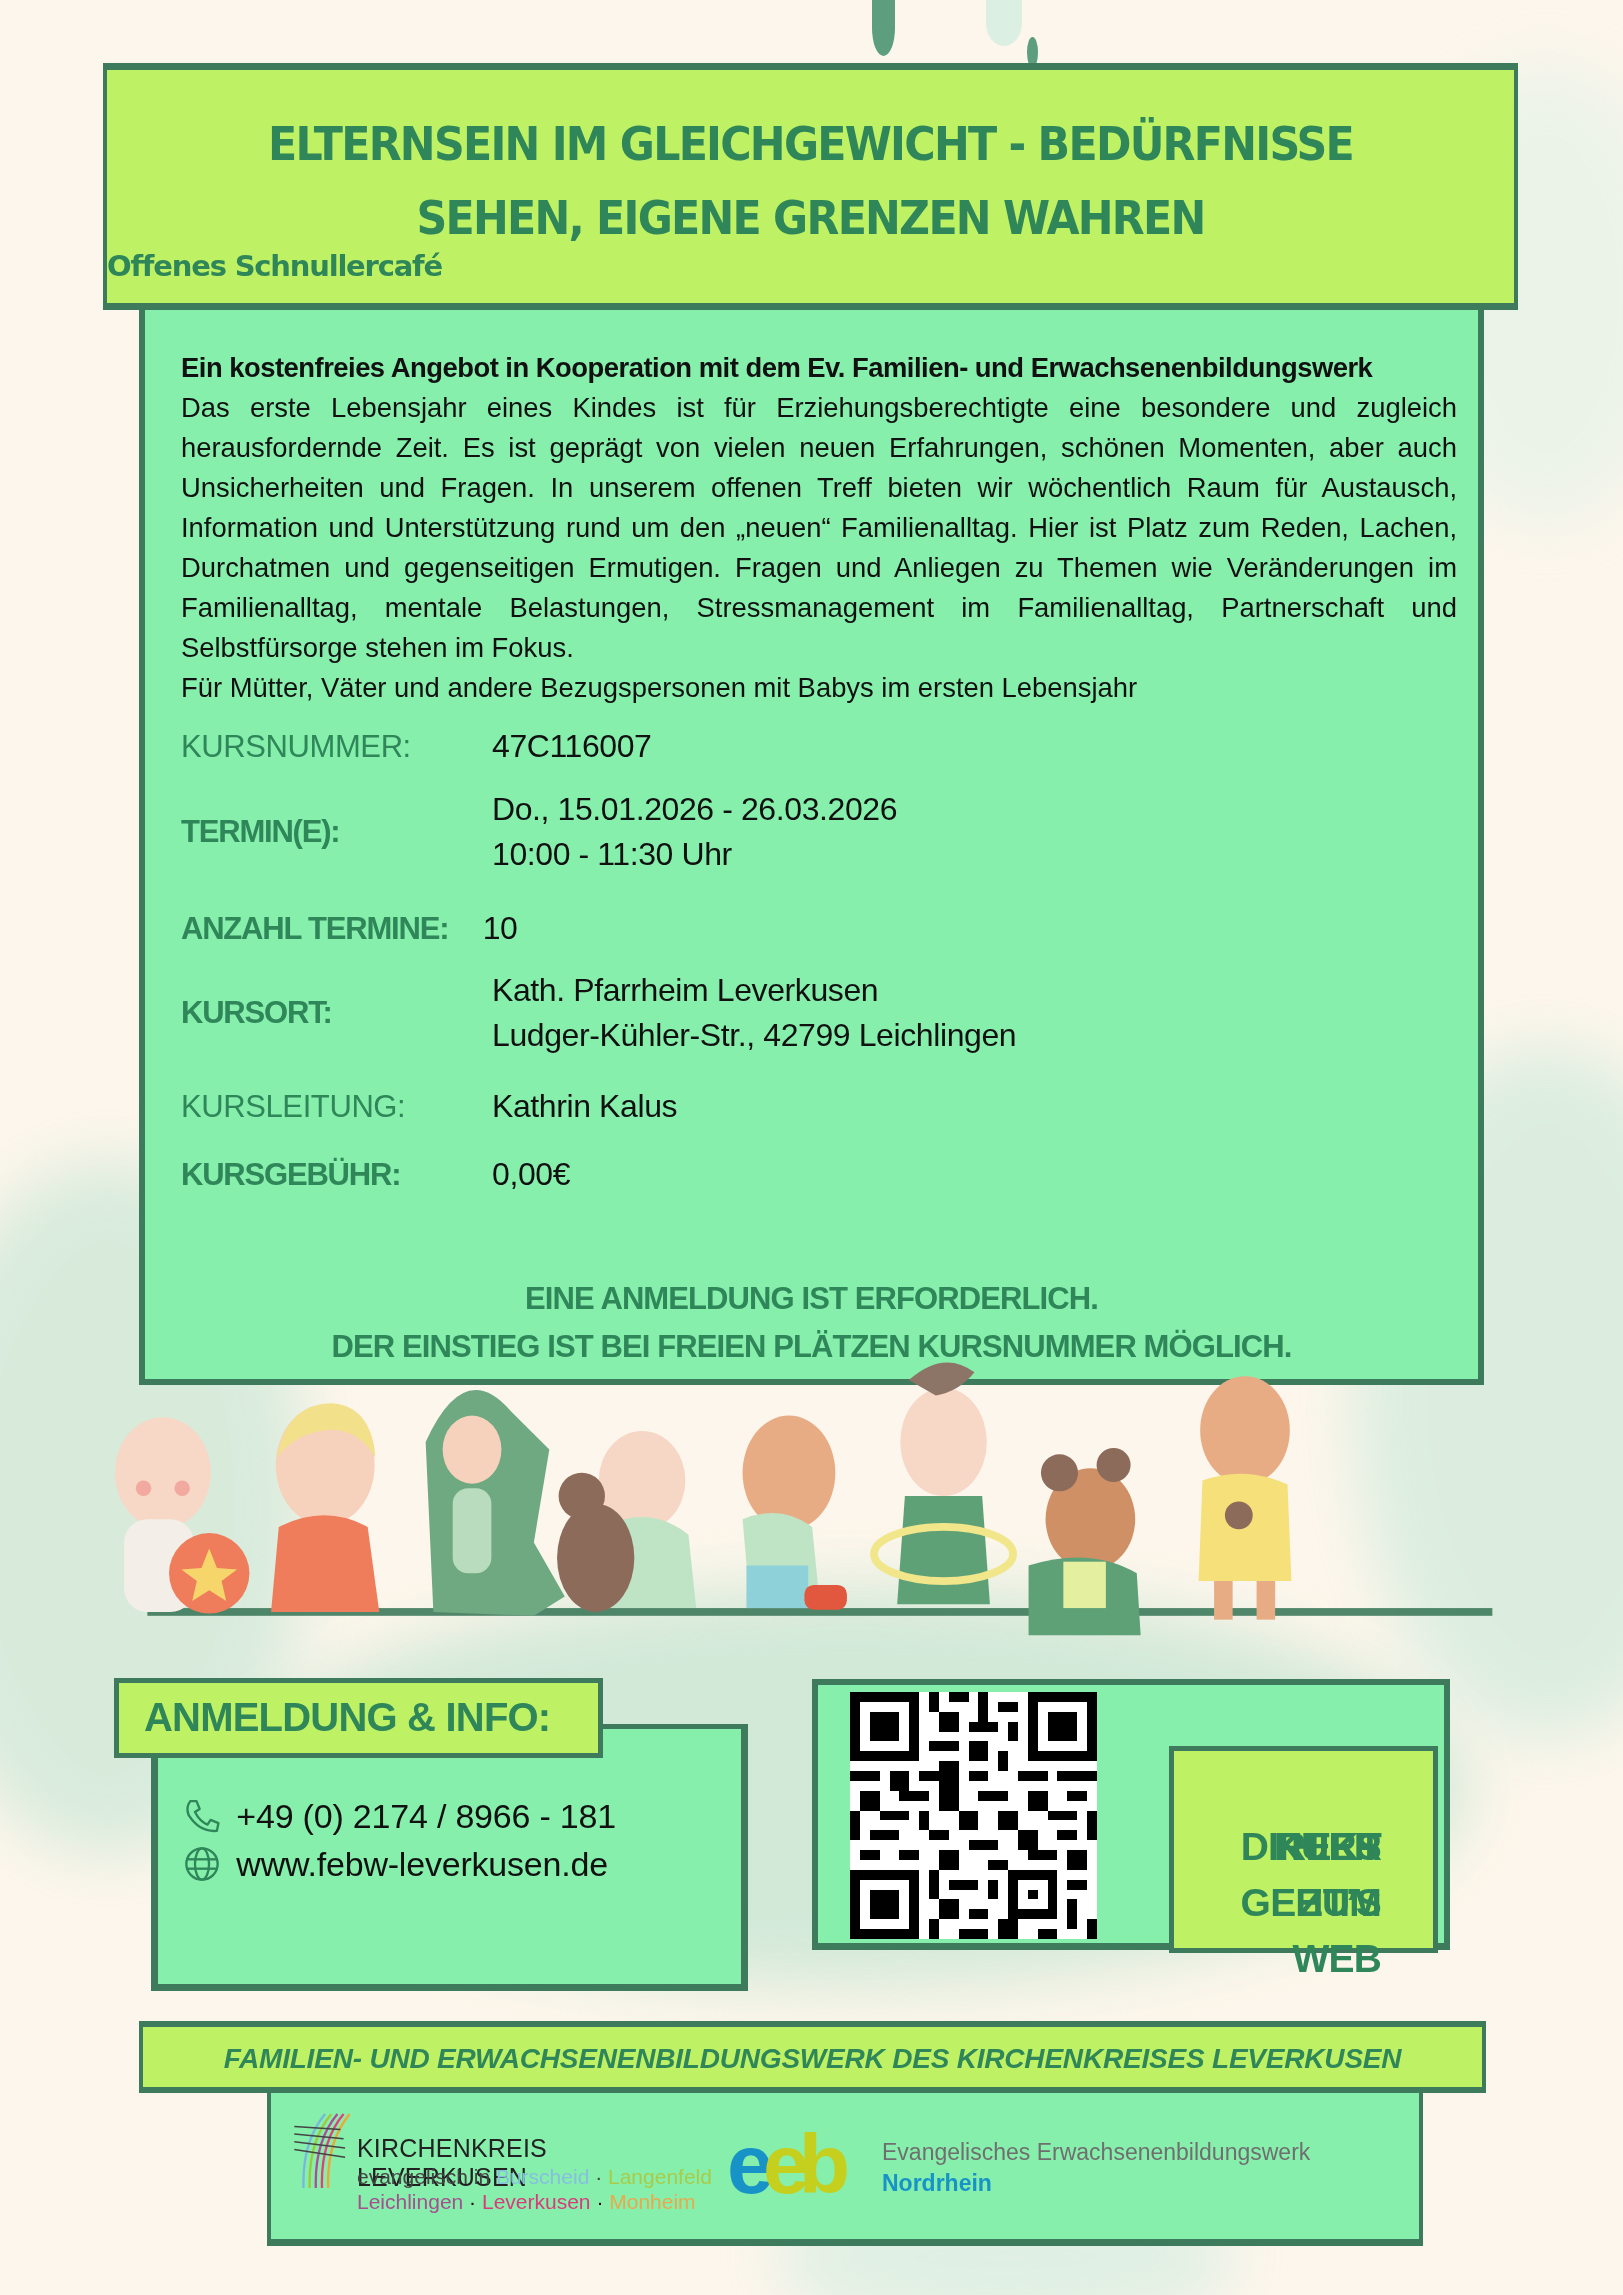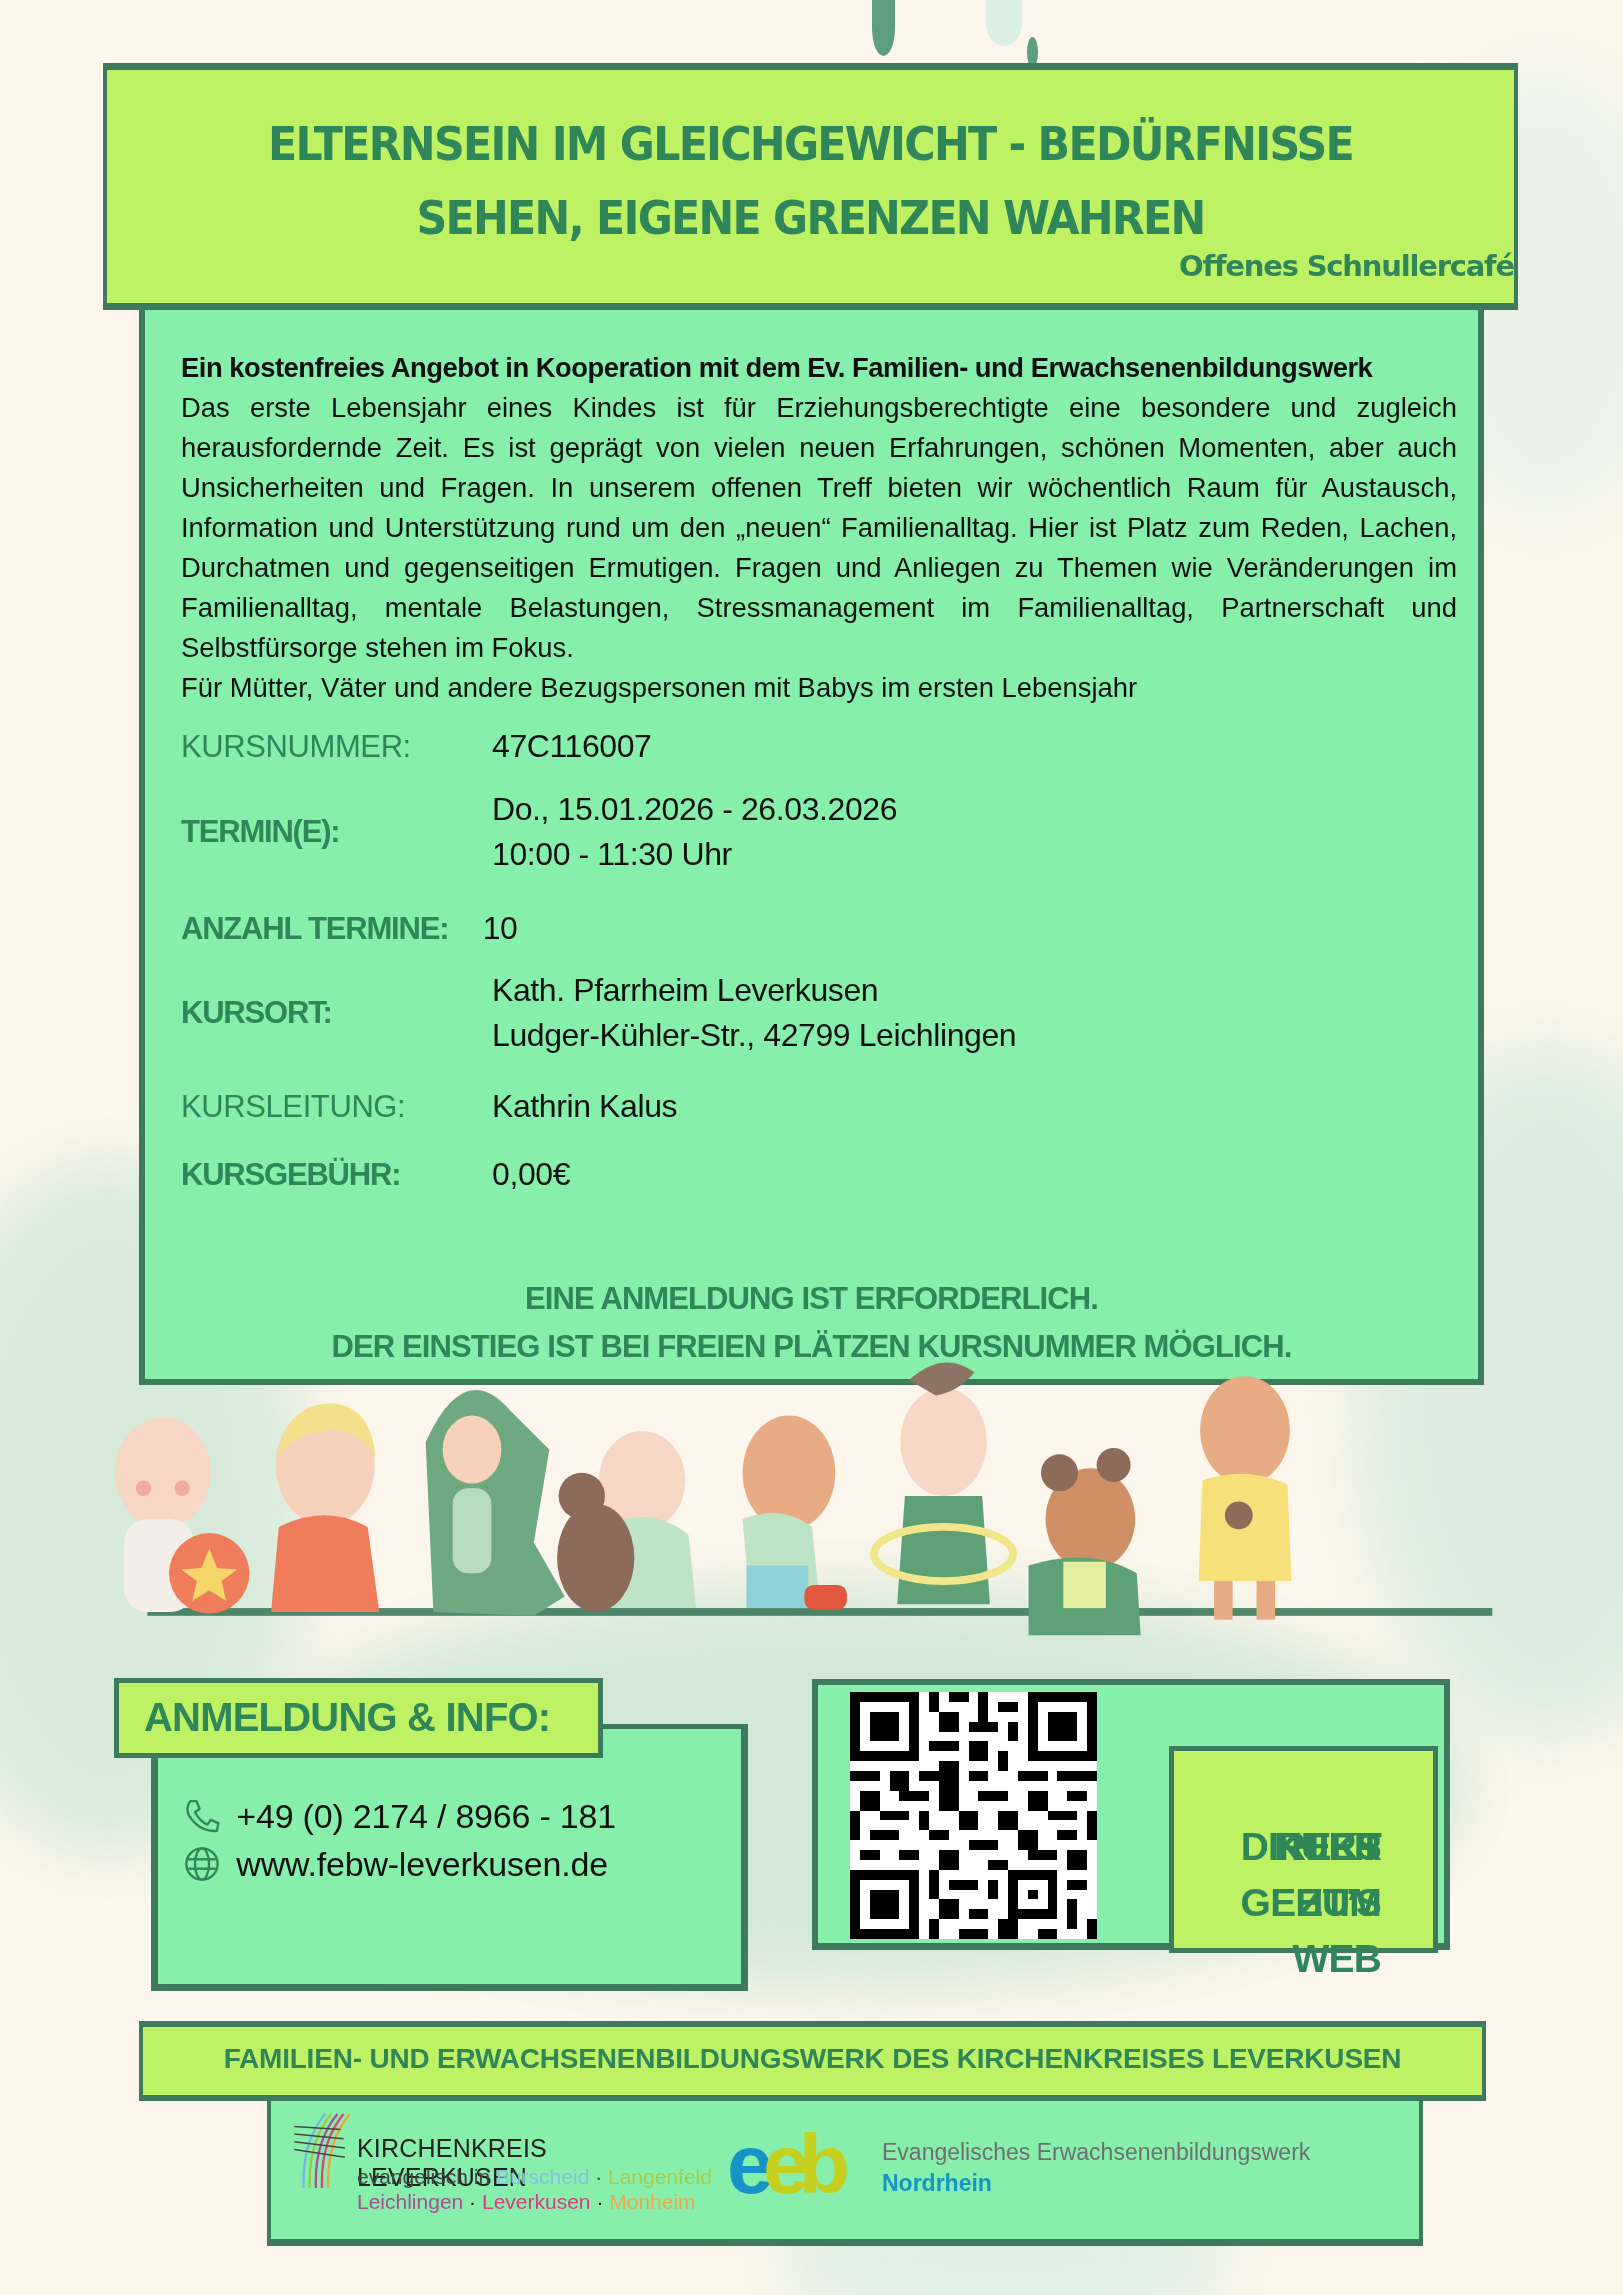--- a/index.html
+++ b/index.html
@@ -10,21 +10,21 @@
   }
   .wash { position:absolute; border-radius:50%; filter:blur(31px); }
   .box { position:absolute; box-sizing:border-box; border:5.4px solid #3e7a5c; }
   .green-box { background:#bef264; }
   .white-box { background:#86efac; }
   .title { position:absolute; left:103px; top:63px; width:1415px; height:247px;
            border-width:7px 4.6px 7px 4.6px; }
   .title h1 { margin:0; position:absolute; top:37px; left:0; right:0; text-align:center;
               color:#2e8659; font-family:"DejaVu Sans", sans-serif; font-weight:bold;
               font-size:46px; line-height:74px; letter-spacing:-1.9px; transform:scaleX(0.93); }
-  .title .sub { position:absolute; top:179px; left:0; right:0; text-align:right;
+  .title .sub { position:absolute; top:179px; left:0; right:0; text-align:left;
                 color:#2e8659; font-family:"DejaVu Sans", sans-serif; font-weight:bold; font-size:29px;
                 letter-spacing:-1.2px; }
   .main { position:absolute; left:139px; top:303px; width:1345px; height:1082px;
           border-width:0 6.2px 6.2px 6.2px; }
   .body-text { position:absolute; left:36px; top:45px; width:1276px; color:#111;
                font-size:27.4px; line-height:40px; text-align:justify; }
   .body-text .lead { font-weight:bold; letter-spacing:-0.5px; }
   .body-text p { margin:0; }
   .info { position:absolute; left:36px; width:1276px; }
   .info .row { position:absolute; left:0; display:flex; align-items:center; }
@@ -40,21 +40,21 @@
                          font-size:40px; letter-spacing:-0.8px; }
   .contact-list { position:absolute; left:184px; top:1792px; }
   .contact-list .c { display:flex; align-items:center; height:48px; }
   .contact-list .ico { width:43px; height:37px; display:flex; align-items:center; justify-content:flex-start; margin-right:9.3px; }
   .contact-list .txt { font-size:34px; color:#111; letter-spacing:-0.2px; }
   .qr-card { left:812px; top:1679px; width:638px; height:271px; border-width:6.2px 6.2px 7.7px 6.2px; }
   .qr { position:absolute; left:850px; top:1692px; width:247px; height:247px; }
   .web-box { left:1169px; top:1746px; width:269px; height:207px; }
   .web-box div { position:absolute; right:26px; top:34px; text-align:right; color:#2e8659; font-weight:bold;
                  font-size:39px; line-height:56px; letter-spacing:-0.8px; }
-  .footer-banner { left:139px; top:2021px; width:1347px; height:80px; border-width:6.2px 4.6px 6.2px 4.6px; }
+  .footer-banner { left:139px; top:2021px; width:1347px; height:72px; border-width:6.2px 4.6px 6.2px 4.6px;font-style:italic; }
   .footer-banner span { position:absolute; left:0; right:0; top:15.5px; text-align:center; color:#2e8659;
                         font-weight:bold; font-size:28px; letter-spacing:-0.2px; }
   .logo-card { left:267px; top:2088px; width:1156px; height:158px; border-width:0 4.6px 7.7px 4.6px; }
   .kk { position:absolute; left:294px; top:2111px; height:108px; width:402px; }
   .kk .name { position:absolute; left:63px; top:23px; font-size:25px; color:#222; letter-spacing:0.2px; }
   .kk .l1 { position:absolute; left:63px; top:54px; font-size:21px; color:#444; white-space:nowrap; }
   .kk .l2 { position:absolute; left:63px; top:79px; font-size:21px; white-space:nowrap; }
   .eeb { position:absolute; left:727px; top:2122px; width:619px; height:85px; }
   .eeb .mark { position:absolute; left:0; top:0; font-size:84px; font-weight:bold; line-height:85px; letter-spacing:-10.8px; }
   .eeb .t1 { position:absolute; left:155px; top:17px; font-size:23px; color:#6f6f6f; white-space:nowrap; }

